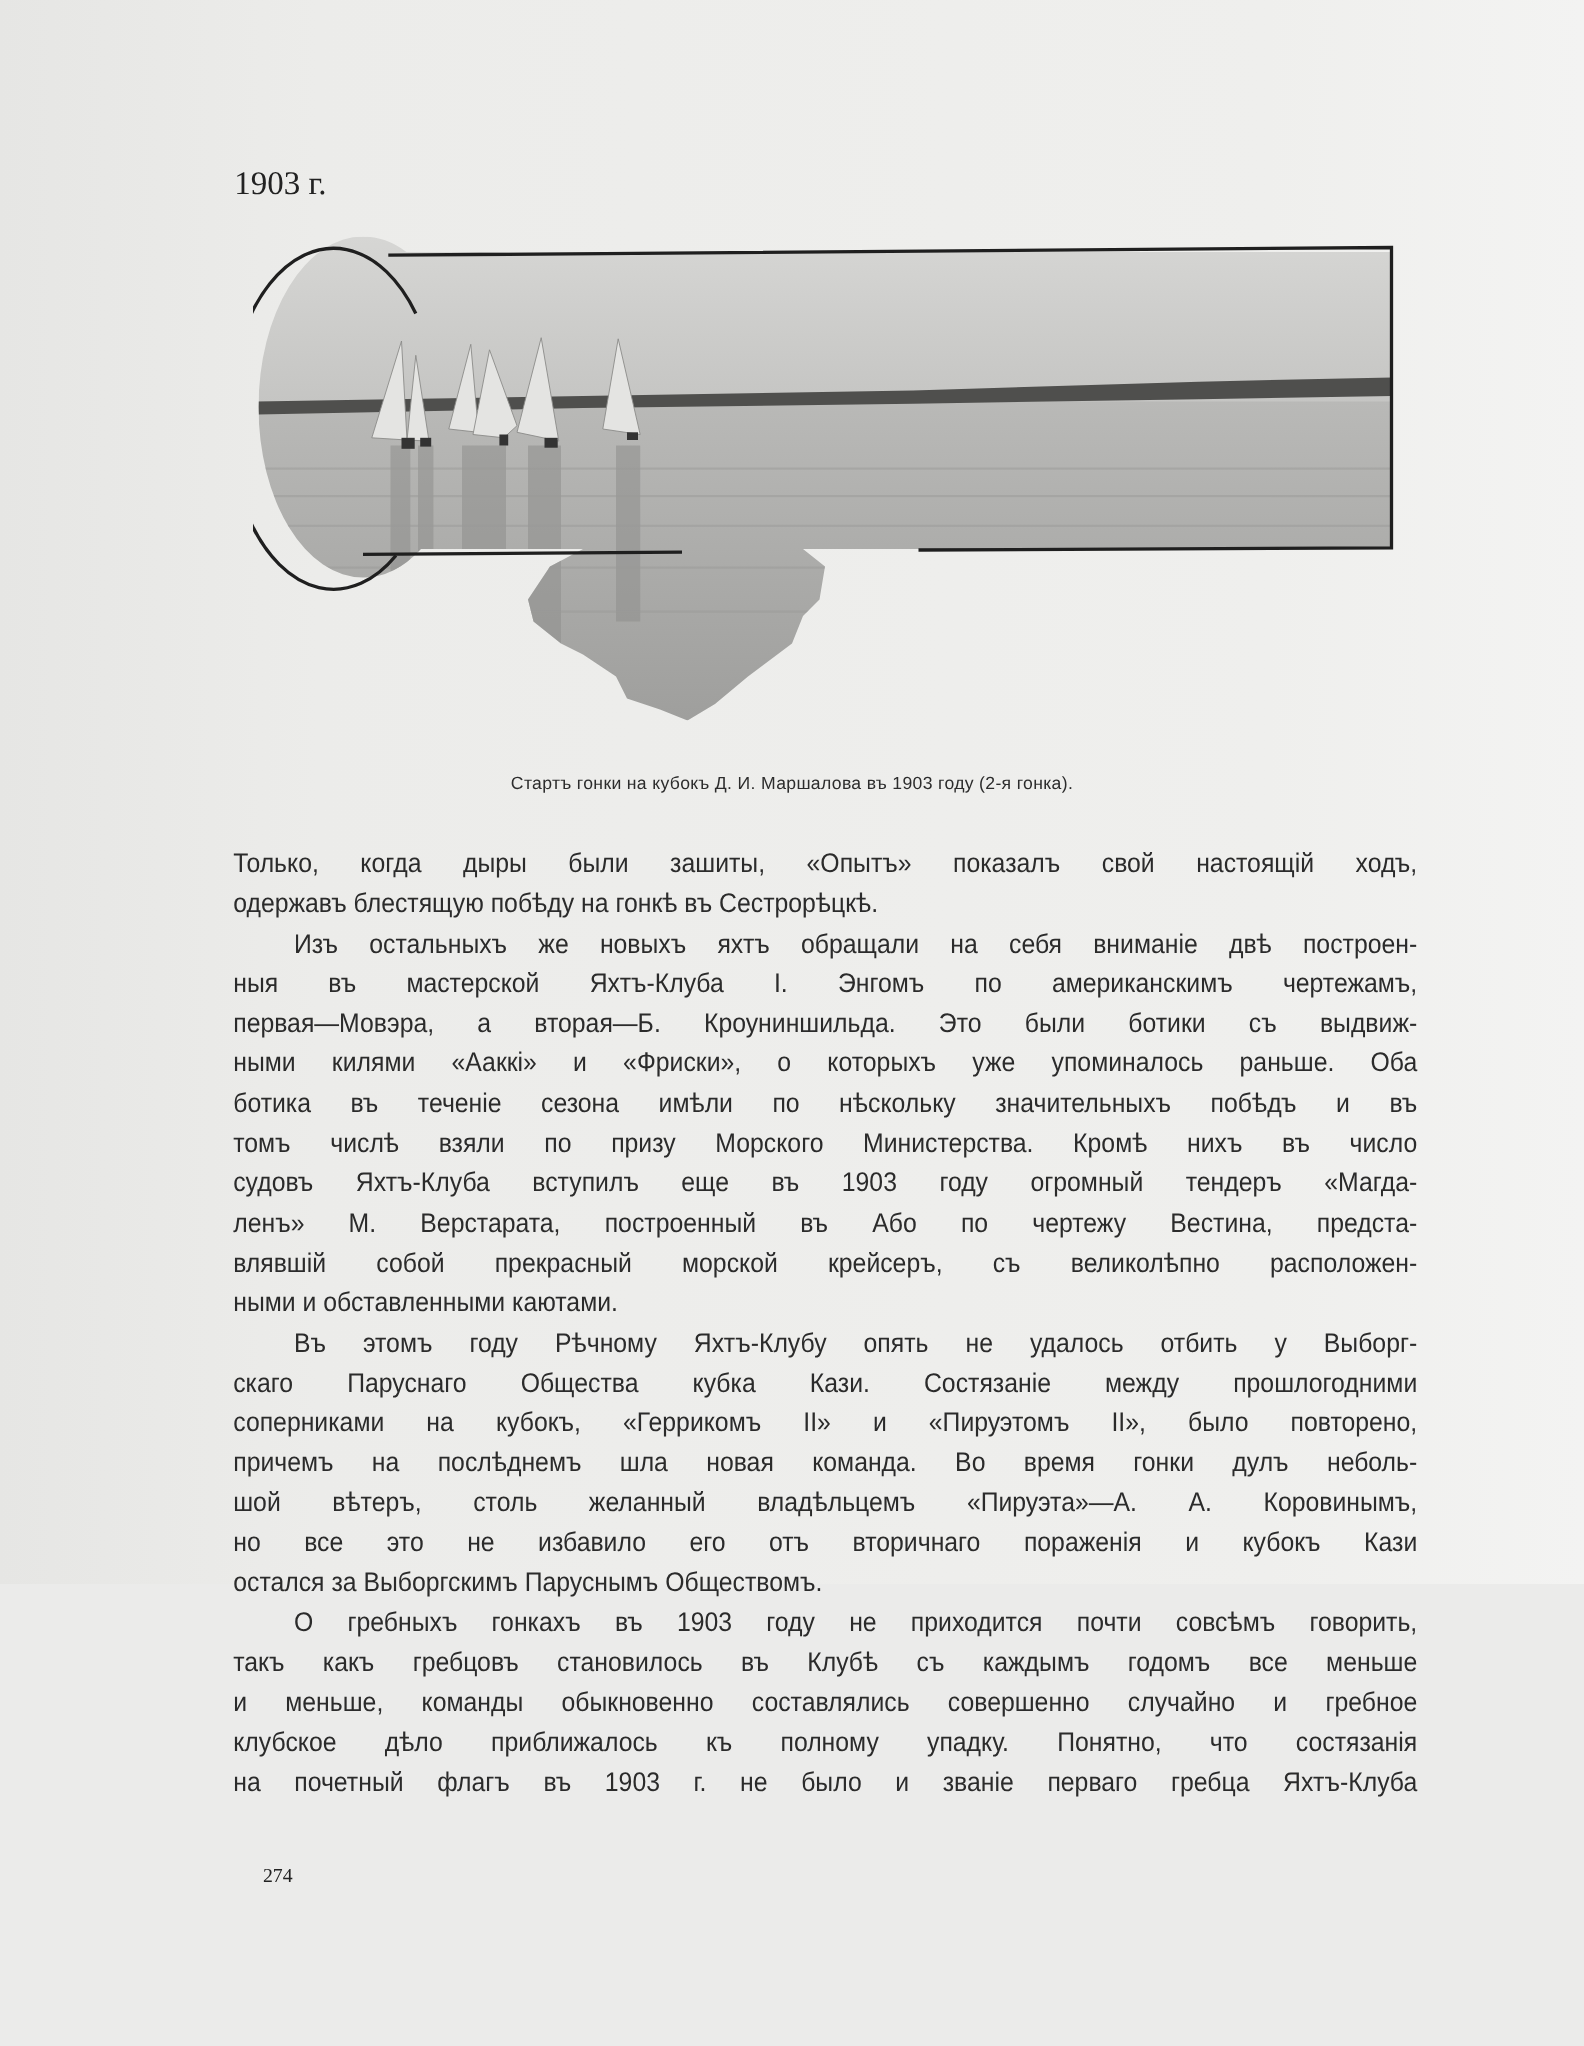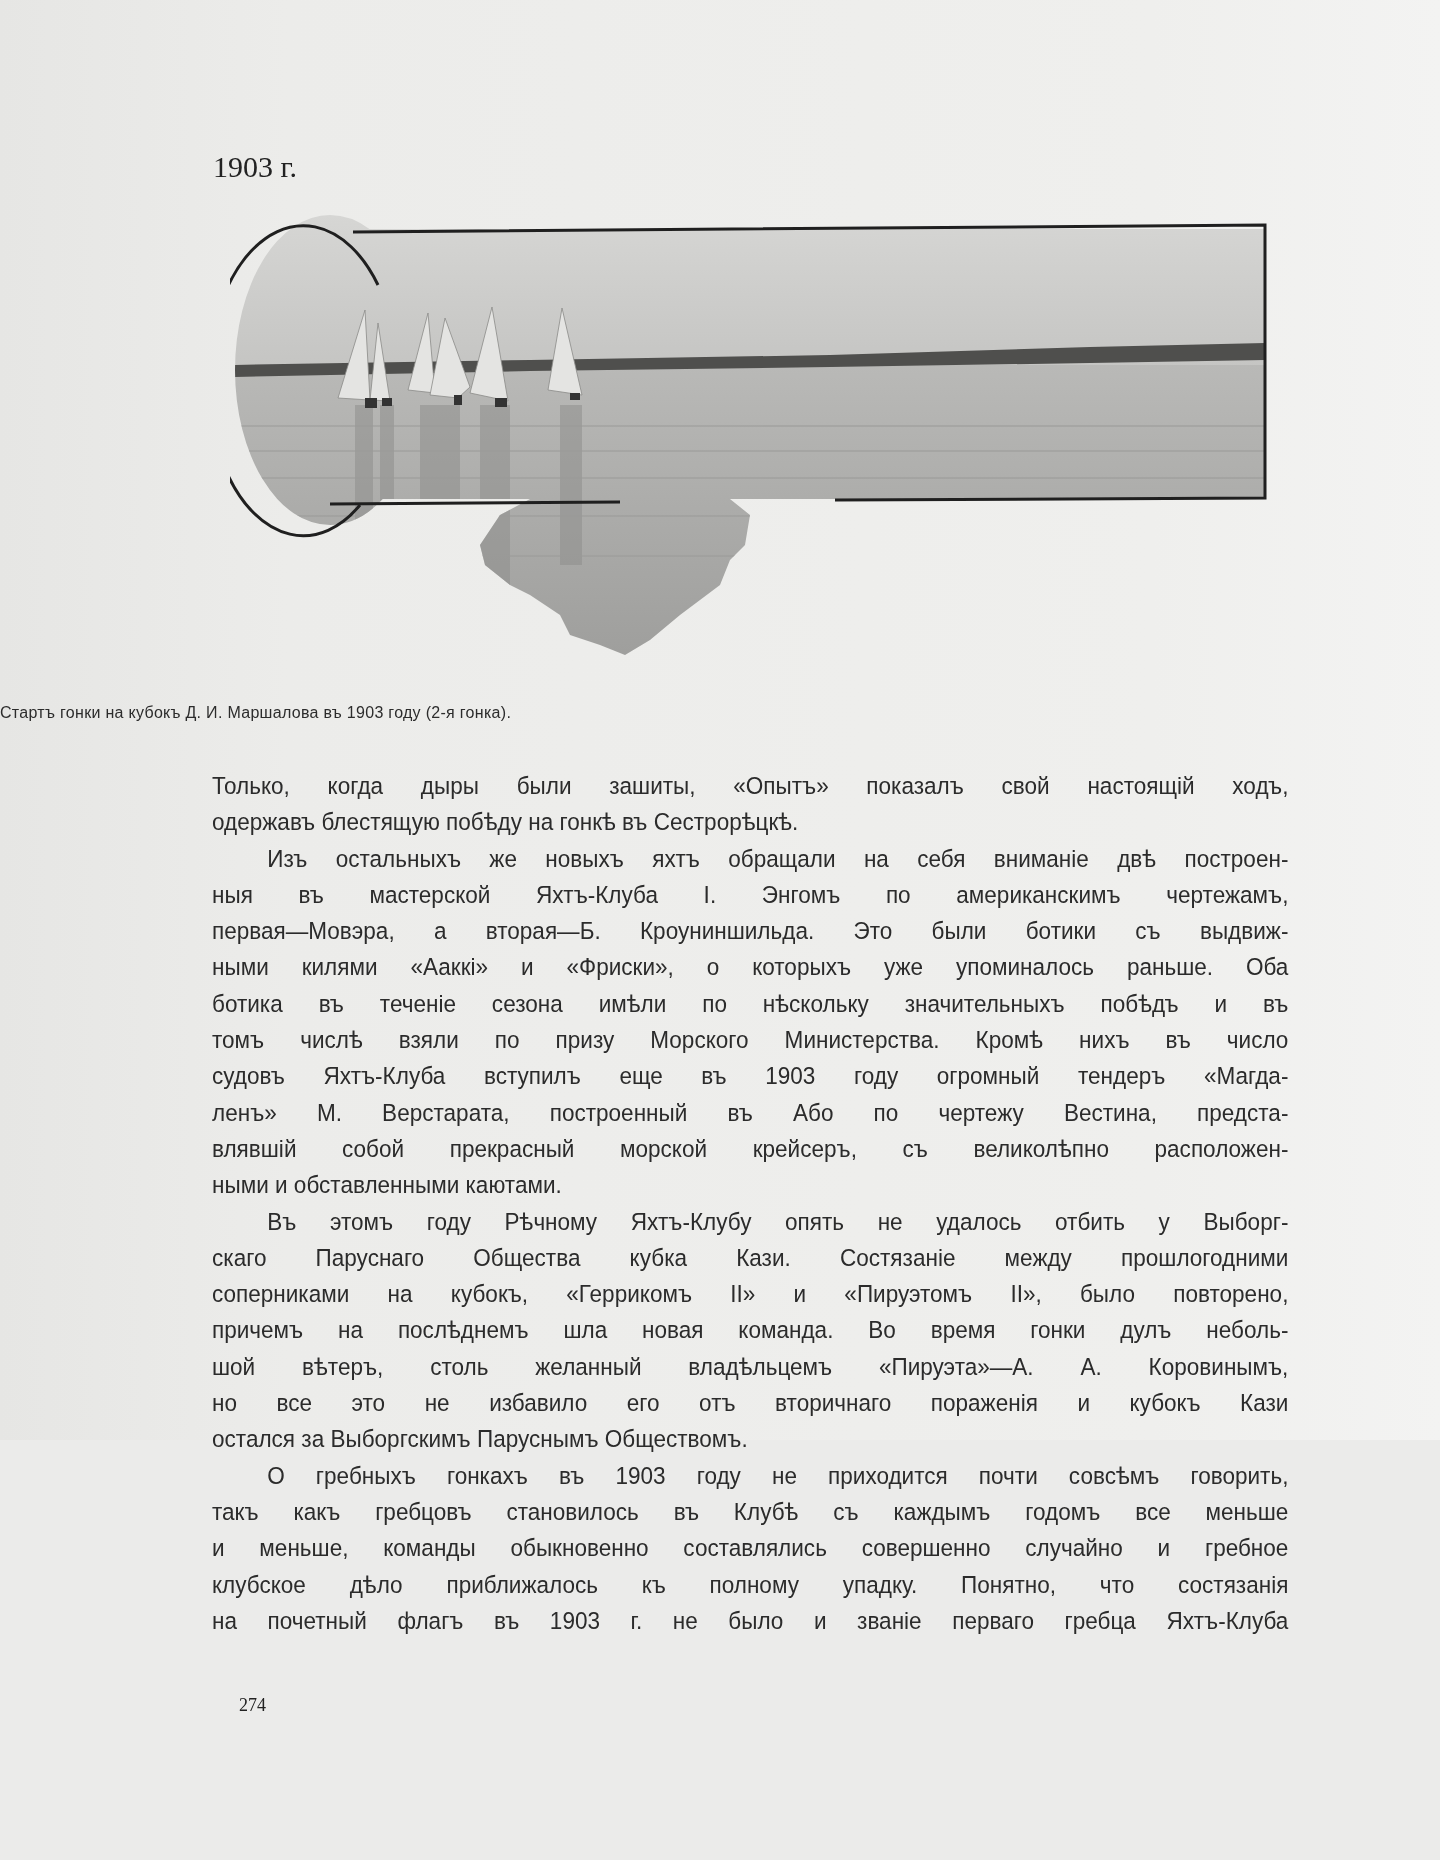--- a/index.html
+++ b/index.html
@@ -17,21 +17,21 @@
     .year-heading {
       position: absolute; left: 213px; top: 150px;
       font-family: "Liberation Serif", serif;
       font-size: 30px; color: #222;
     }
     .figure {
       position: absolute; left: 230px; top: 215px; width: 1040px; height: 470px;
     }
     .figure svg { width: 1040px; height: 470px; display: block; }
     .caption {
-      position: absolute; left: 0; width: 1440px; top: 704px; text-align: left;
+      position: absolute; left: 0; width: 1440px; top: 704px; text-align: center;
       font-family: "Liberation Sans", sans-serif;
       font-size: 16px; letter-spacing: 0.3px; color: #2c2c2c;
     }
     .body-text {
       position: absolute; left: 212px; top: 768px; width: 1076px;
       font-family: "Liberation Sans", sans-serif;
       font-size: 24.5px; line-height: 36.3px; color: #2b2b2b;
       transform: scaleX(0.92); transform-origin: left top;
       width: 1170px;
     }

